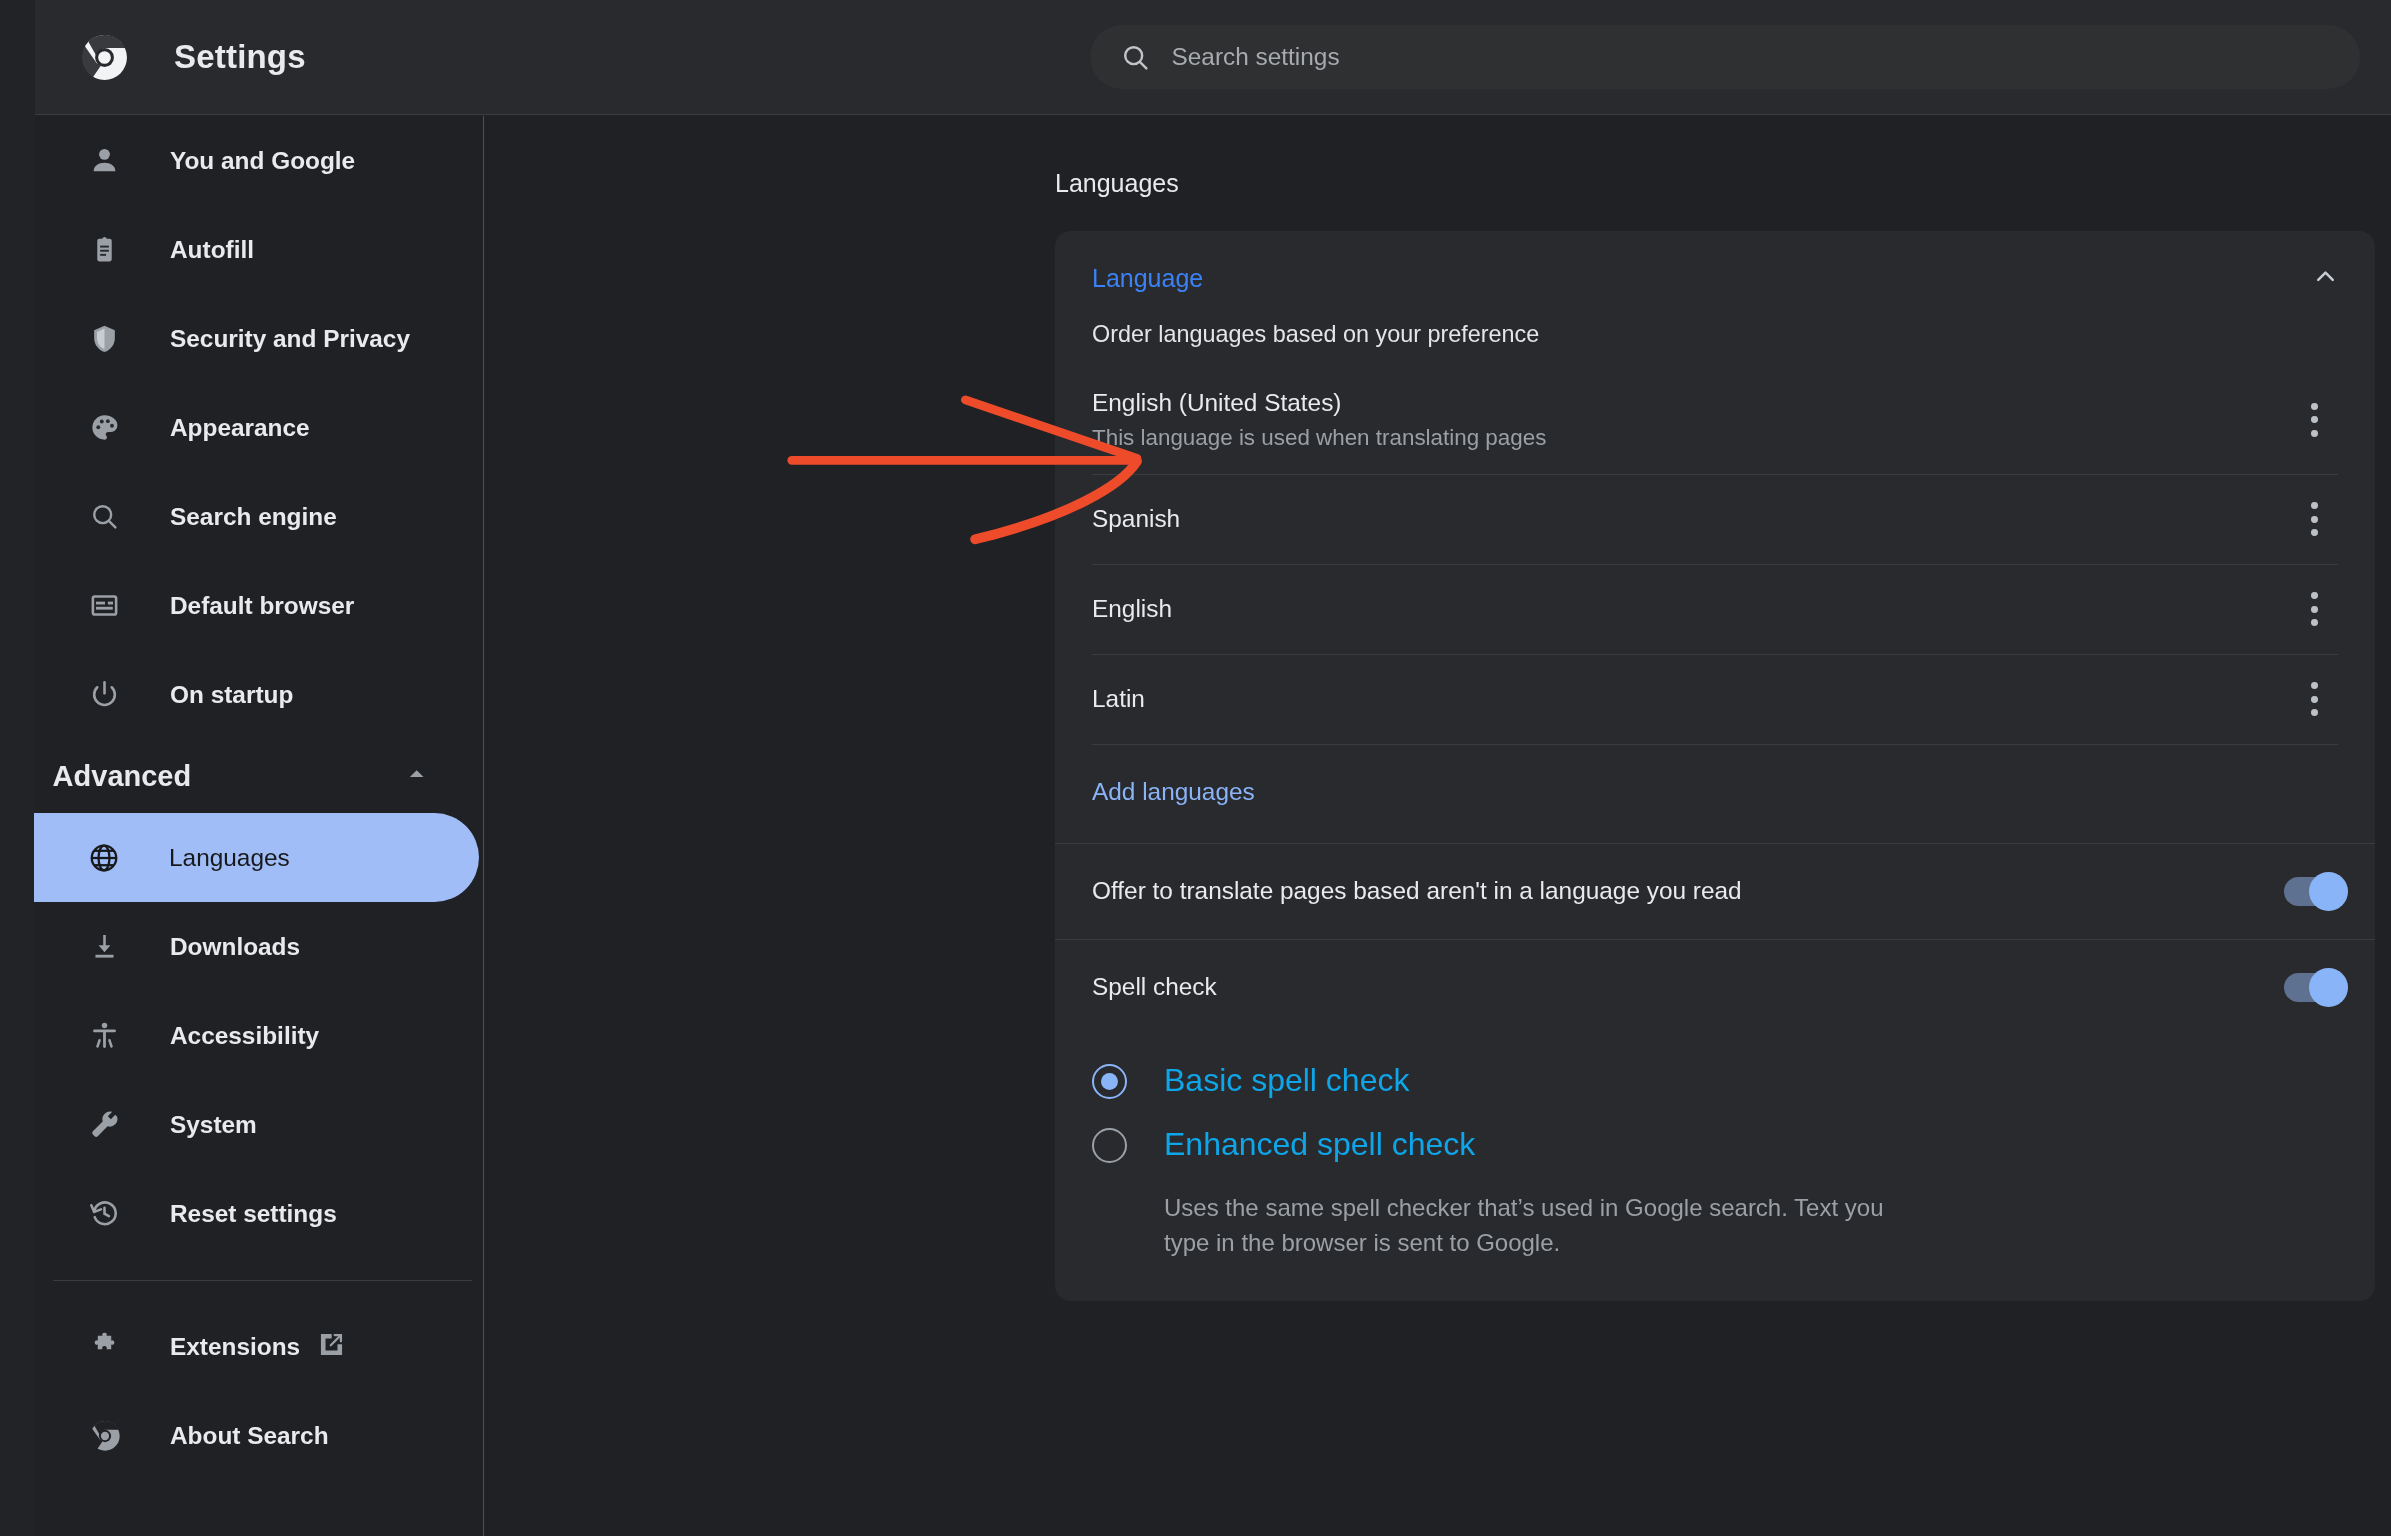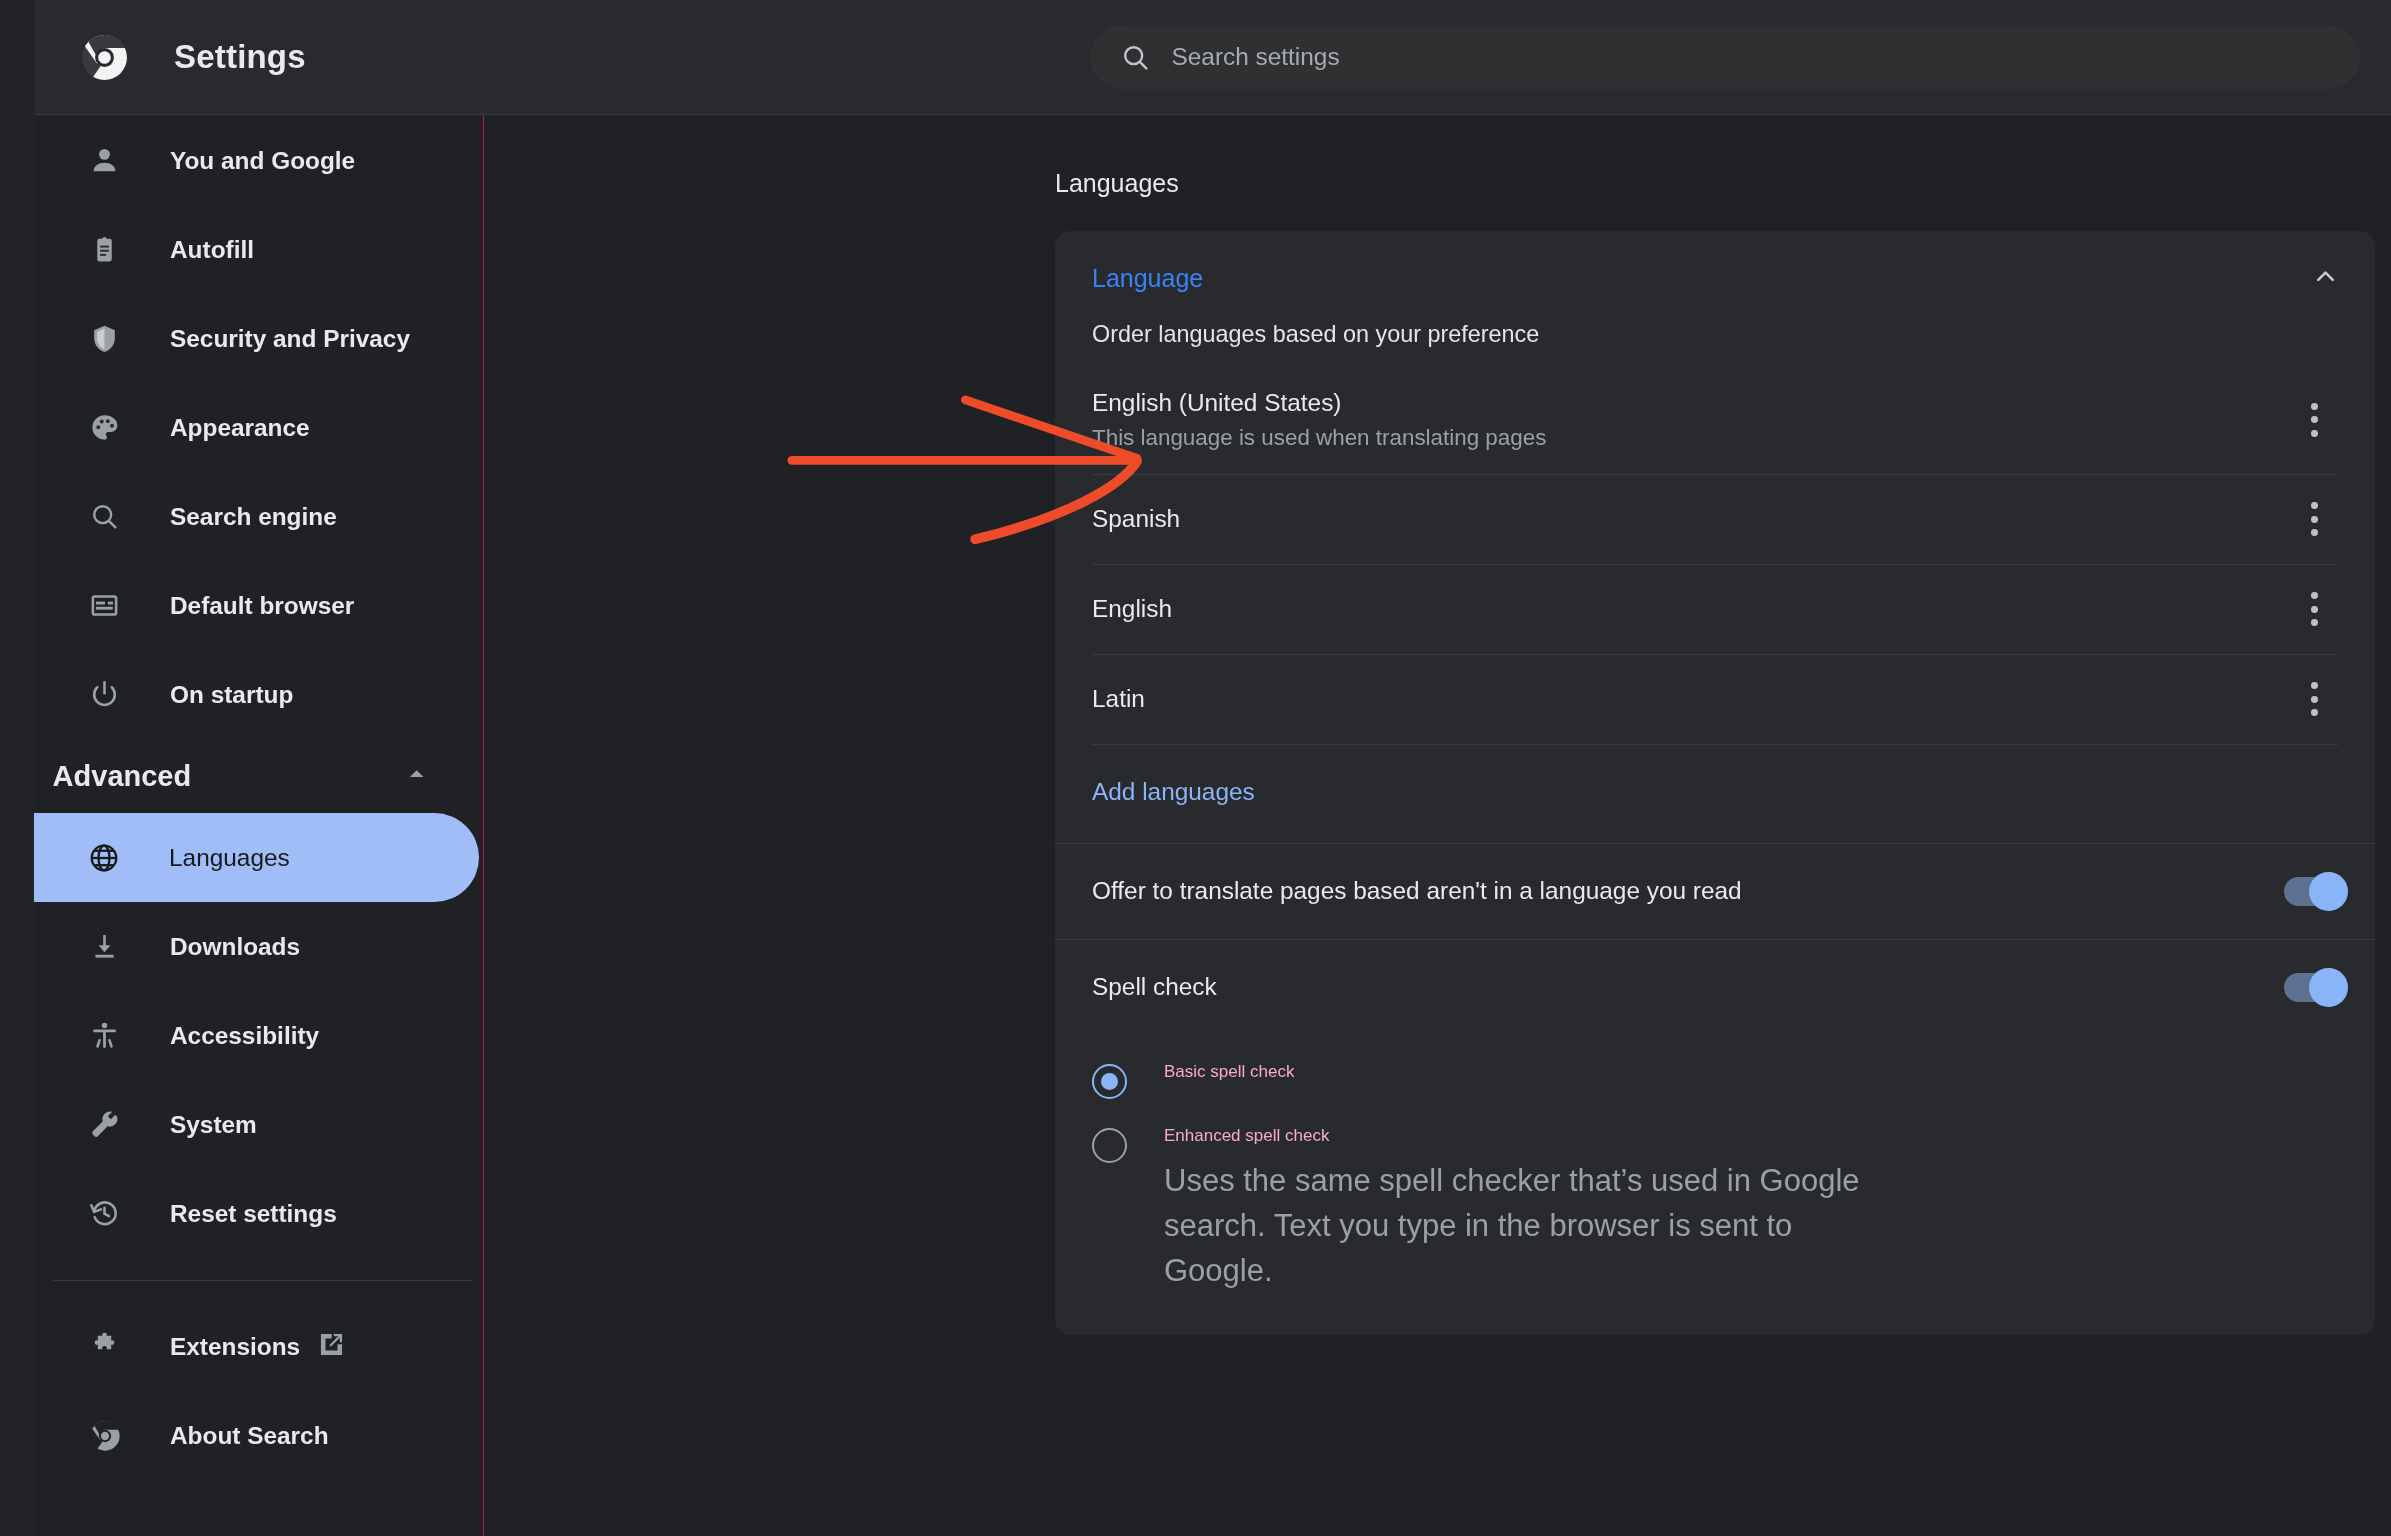--- a/index.html
+++ b/index.html
@@ -185,24 +185,24 @@
     border:2px solid #9AA0A6; flex:none; margin-top:2px;
     position:relative;
   }
   .radio.on { border-color:#8AB4F8; }
   .radio.on::after {
     content:""; position:absolute;
     left:6.8px; top:6.8px; width:17.6px; height:17.6px;
     border-radius:50%; background:#8AB4F8;
   }
   .radio-texts { margin-left:37px; }
-  .radio-label { font-size:17px; color:#f9a8d4; }
+  .radio-label { font-size:32px; color:#0ea5e9; }
   .radio-desc {
-    font-size:31px; color:#9AA0A6;
-    margin-top:13px; line-height:1.45; max-width:741px;
+    font-size:24px; color:#9AA0A6;
+    margin-top:28px; line-height:1.45; max-width:741px;
   }
 
   
   .annotation {
     position:absolute; left:0; top:0;
     width:2391px; height:1537px;
     pointer-events:none;
   }
 </style>
 </head>

